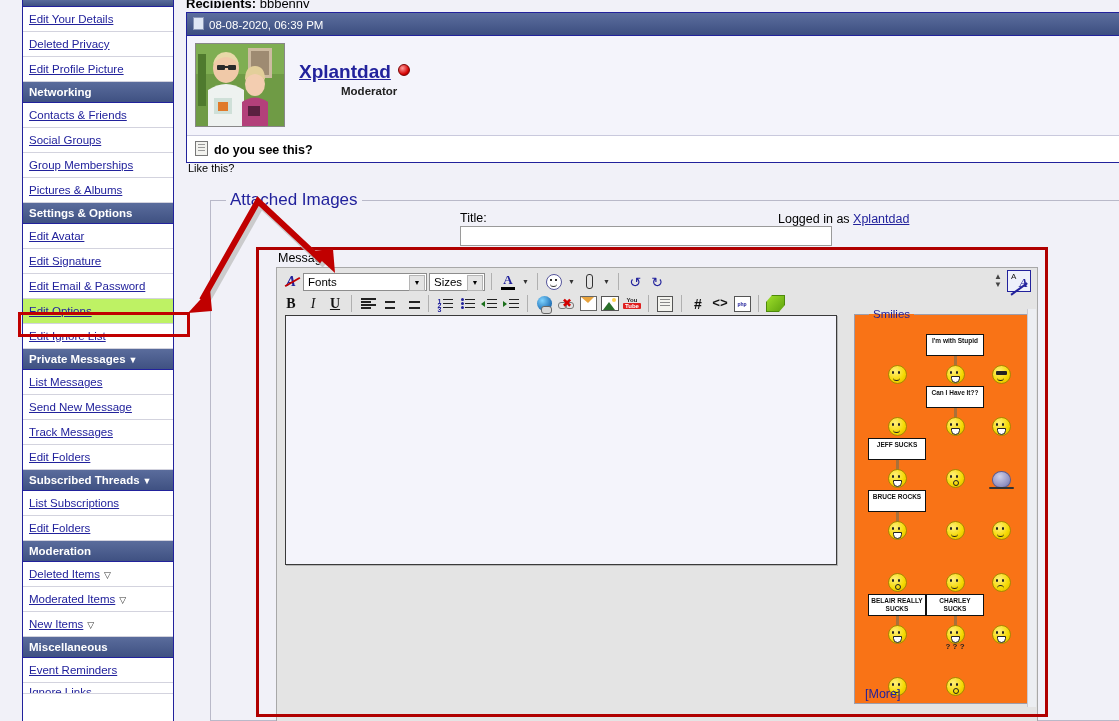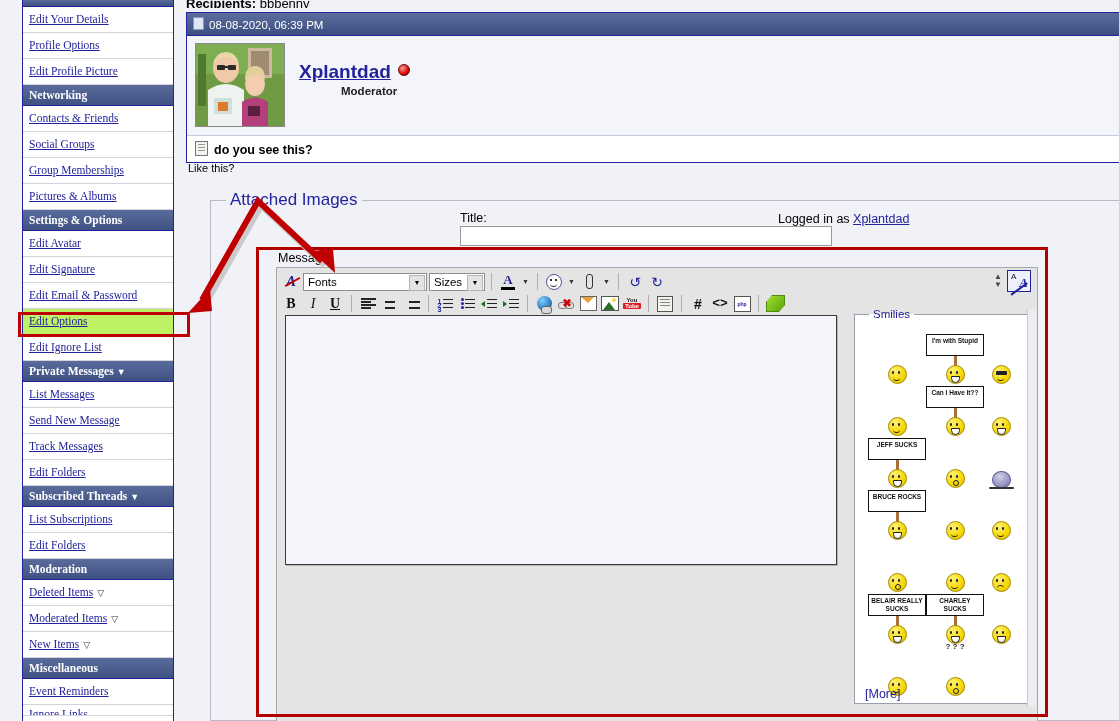--- a/index.html
+++ b/index.html
@@ -9,21 +9,20 @@
     font-family:"Liberation Sans","DejaVu Sans",sans-serif;
     font-size:12px;color:#000;
   }
   .page{position:relative;width:1119px;height:721px;}
 
   
   .sidebar{
     position:absolute;left:22px;top:0;width:152px;height:721px;
     background:#fff;border-left:1px solid #22229c;border-right:1px solid #22229c;
     box-sizing:border-box;
-    font-family:Liberation Serif, serif;
   }
   .sb-head{
     background:#4a5d8f;color:#fff;font-weight:bold;font-size:11.5px;
     padding:4px 6px;border-bottom:1px solid #22229c;
     background-image:linear-gradient(to bottom,#5a6c9c,#3f5182);
   }
   .sb-head.clip{height:6px;padding:0;overflow:hidden;}
   .sb-item{
     padding:5px 6px;border-bottom:1px solid #d3d3de;background:#fff;
     white-space:nowrap;overflow:hidden;
@@ -196,21 +195,21 @@
     font-family:"Liberation Serif",serif;position:absolute;right:2px;bottom:0;}
   .wysbtn .sl{position:absolute;left:1px;bottom:2px;width:20px;height:1.5px;background:#22229c;
     transform:rotate(-36deg);}
 
   .ed-area{position:absolute;left:8px;top:47px;width:552px;height:250px;
     background:#f4f4fb;border:1px solid #3a3a3a;box-sizing:border-box;box-shadow:1px 1px 0 #b7b7b7;}
 
   
   .fs-smilies{
     position:absolute;left:575px;top:40px;width:178px;height:396px;
-    border:1px solid #9d9dab;box-sizing:border-box;background:#ffffff;
+    border:1px solid #9d9dab;box-sizing:border-box;background:#f97316;
   }
   .fs-smilies > legend{font-size:11.5px;color:#22229c;padding:0 4px;margin-left:5px;}
   .smgrid{display:grid;grid-template-columns:1fr 1fr 1fr;padding:2px 4px 0 4px;}
   .smcell{height:52px;display:flex;align-items:flex-end;justify-content:center;position:relative;}
   .smcell.r1{height:58px;}
   .more{position:absolute;left:10px;bottom:2px;font-size:12.5px;color:#22229c;}
 
   
   .face{width:17px;height:17px;border-radius:50%;background:radial-gradient(circle at 36% 30%,#ffef7a,#f5d800 60%,#d8b300);
     border:1px solid #a58a00;position:relative;display:inline-block;}
@@ -246,21 +245,21 @@
   .arrowsvg{position:absolute;left:180px;top:185px;width:200px;height:160px;z-index:35;pointer-events:none;}
 </style>
 </head>
 <body>
 
 <div class="page">
 
   <div class="sidebar" id="sidebar">
       <div class="sb-head clip"></div>
       <div class="sb-item"><a href="#">Edit Your Details</a></div>
-      <div class="sb-item"><a href="#">Profile Options</a></div>
+      <div class="sb-item"><a href="#">Deleted Privacy</a></div>
       <div class="sb-item"><a href="#">Edit Profile Picture</a></div>
       <div class="sb-head"><span>Networking</span></div>
       <div class="sb-item"><a href="#">Contacts &amp; Friends</a></div>
       <div class="sb-item"><a href="#">Social Groups</a></div>
       <div class="sb-item"><a href="#">Group Memberships</a></div>
       <div class="sb-item"><a href="#">Pictures &amp; Albums</a></div>
       <div class="sb-head"><span>Settings &amp; Options</span></div>
       <div class="sb-item"><a href="#">Edit Avatar</a></div>
       <div class="sb-item"><a href="#">Edit Signature</a></div>
       <div class="sb-item"><a href="#">Edit Email &amp; Password</a></div>

